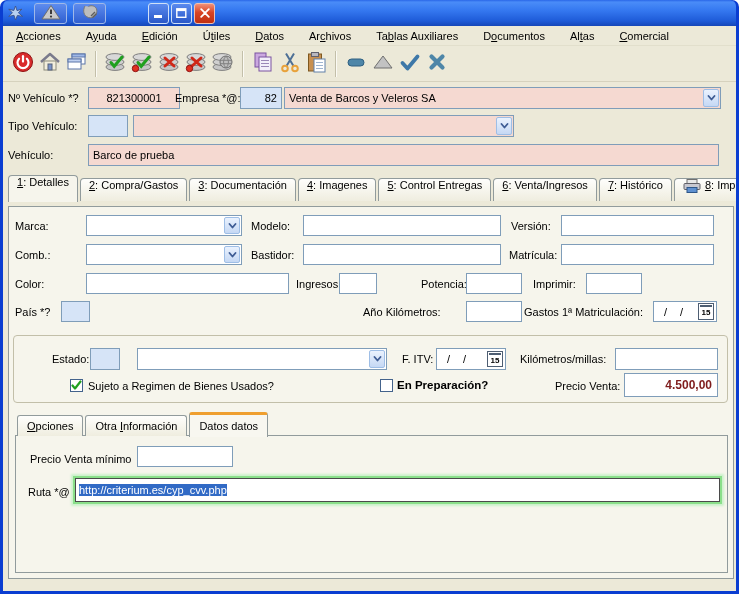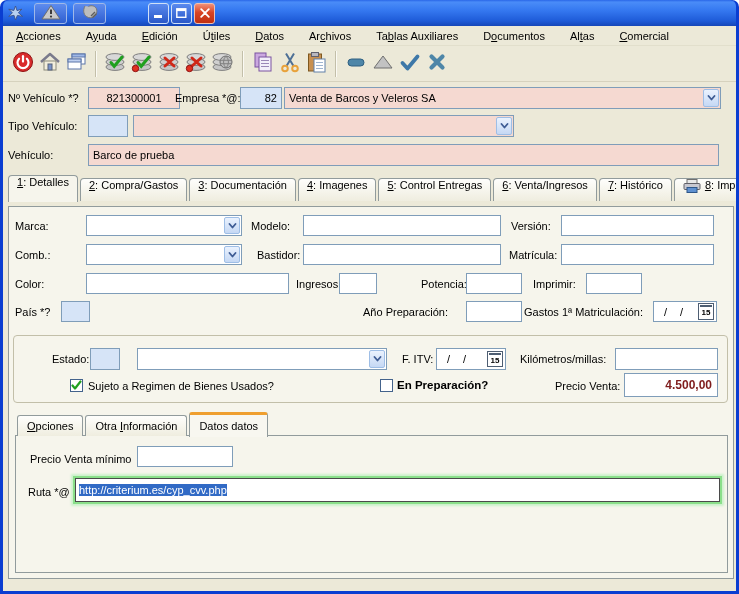--- a/index.html
+++ b/index.html
@@ -370,37 +370,37 @@
         <div class="fld" style="left:552px; top:8px; width:153px; height:21px;"></div>
 
         <span class="lbl" style="left:6px; top:42px;">Comb.:</span>
         <div class="fld combo" style="left:77px; top:37px; width:156px; height:21px;">
           <span class="combo-btn">
               <svg width="9" height="6">
                 <path d="M1.5 1 L4.5 4.5 L7.5 1" fill="none" stroke="#3E5C94" stroke-width="1.8" stroke-linecap="round" stroke-linejoin="round"></path>
               </svg>
             </span>
         </div>
-        <span class="lbl" style="left:242px; top:42px;margin-left:6px;">Bastidor:</span>
+        <span class="lbl" style="left:242px; top:42px;">Bastidor:</span>
         <div class="fld" style="left:294px; top:37px; width:198px; height:21px;"></div>
         <span class="lbl" style="left:500px; top:42px;">Matrícula:</span>
         <div class="fld" style="left:552px; top:37px; width:153px; height:21px;"></div>
 
         <span class="lbl" style="left:6px; top:71px;">Color:</span>
         <div class="fld" style="left:77px; top:66px; width:203px; height:21px;"></div>
         <span class="lbl" style="left:287px; top:71px;">Ingresos:</span>
         <div class="fld" style="left:330px; top:66px; width:38px; height:21px;"></div>
         <span class="lbl" style="left:412px; top:71px;">Potencia:</span>
         <div class="fld" style="left:457px; top:66px; width:56px; height:21px;"></div>
         <span class="lbl" style="left:524px; top:71px;">Imprimir:</span>
         <div class="fld" style="left:577px; top:66px; width:56px; height:21px;"></div>
 
         <span class="lbl" style="left:6px; top:99px;">País *?</span>
         <div class="fld blue" style="left:52px; top:94px; width:29px; height:21px;"></div>
-        <span class="lbl" style="left:354px; top:99px;">Año Preparación:</span>
+        <span class="lbl" style="left:354px; top:99px;">Año Kilómetros:</span>
         <div class="fld" style="left:457px; top:94px; width:56px; height:21px;"></div>
         <span class="lbl" style="left:515px; top:99px;">Gastos 1ª Matriculación:</span>
         <div class="fld" style="left:644px; top:94px; width:64px; height:21px;">
           <span class="datetext">/ /</span>
           <span class="calbtn" style="top:1px; height:17px;">
               <span class="cal-top"></span>
               <span class="cal-num">15</span>
             </span>
         </div>
 

